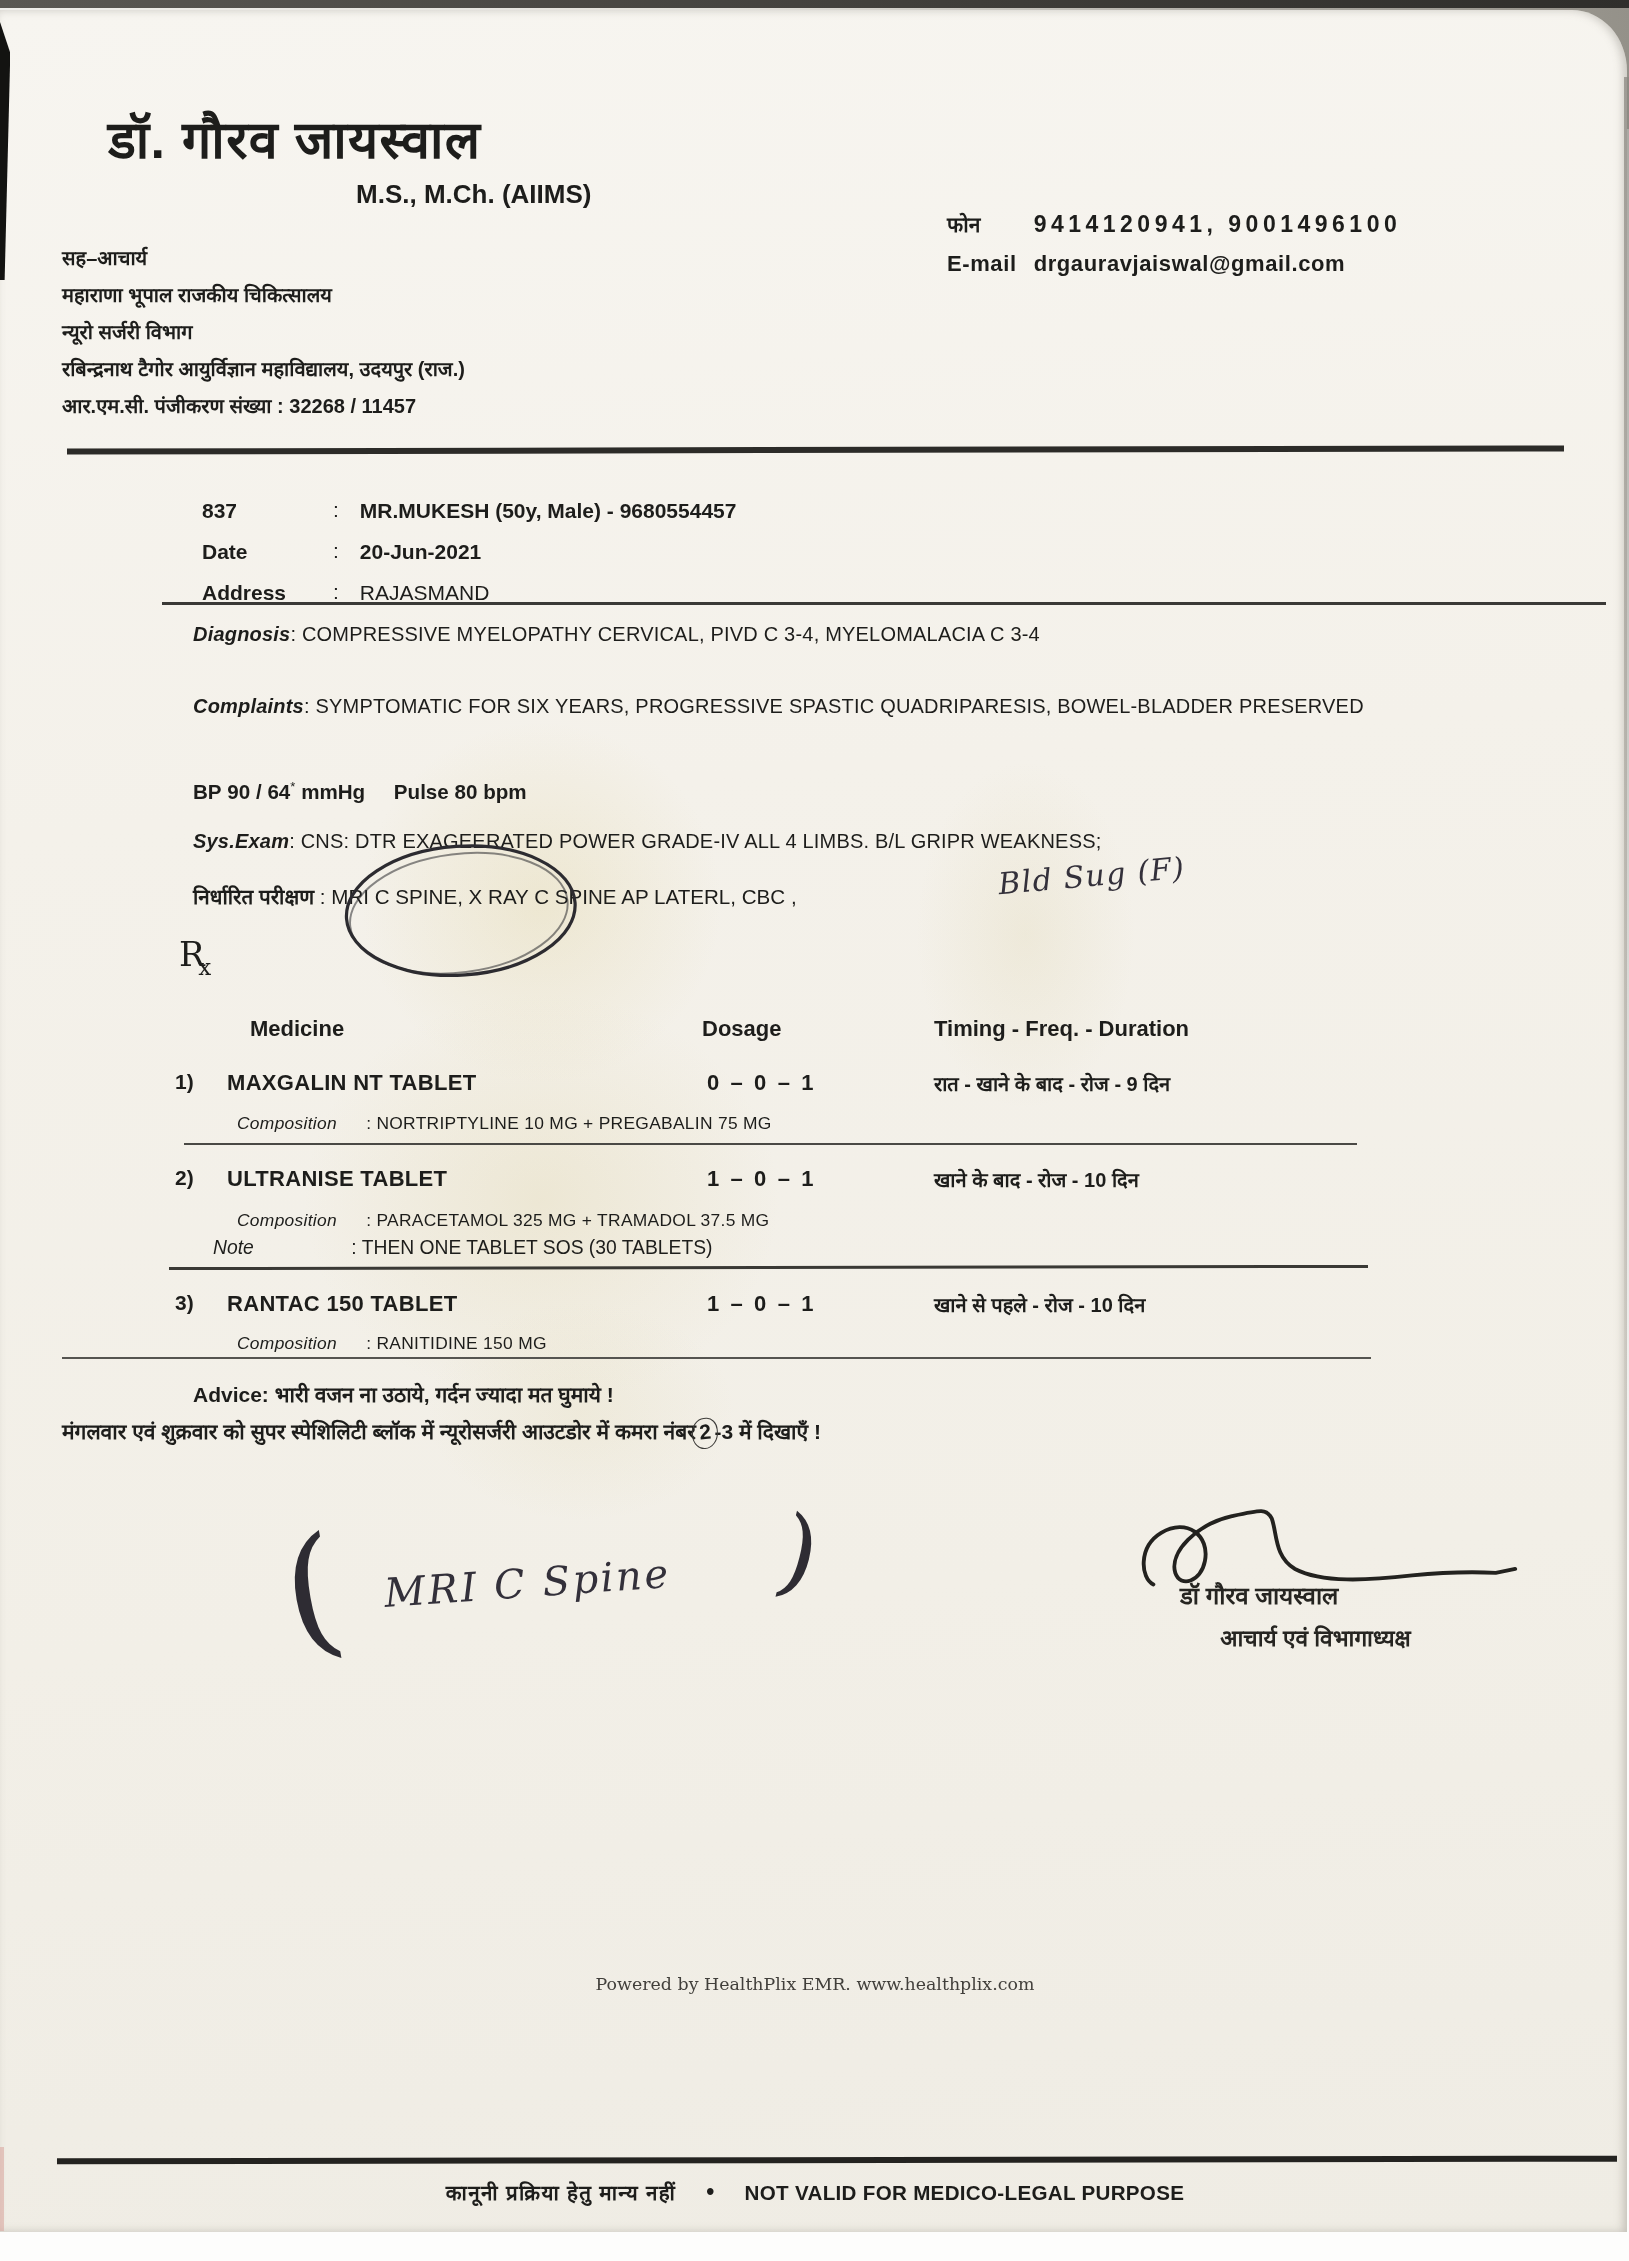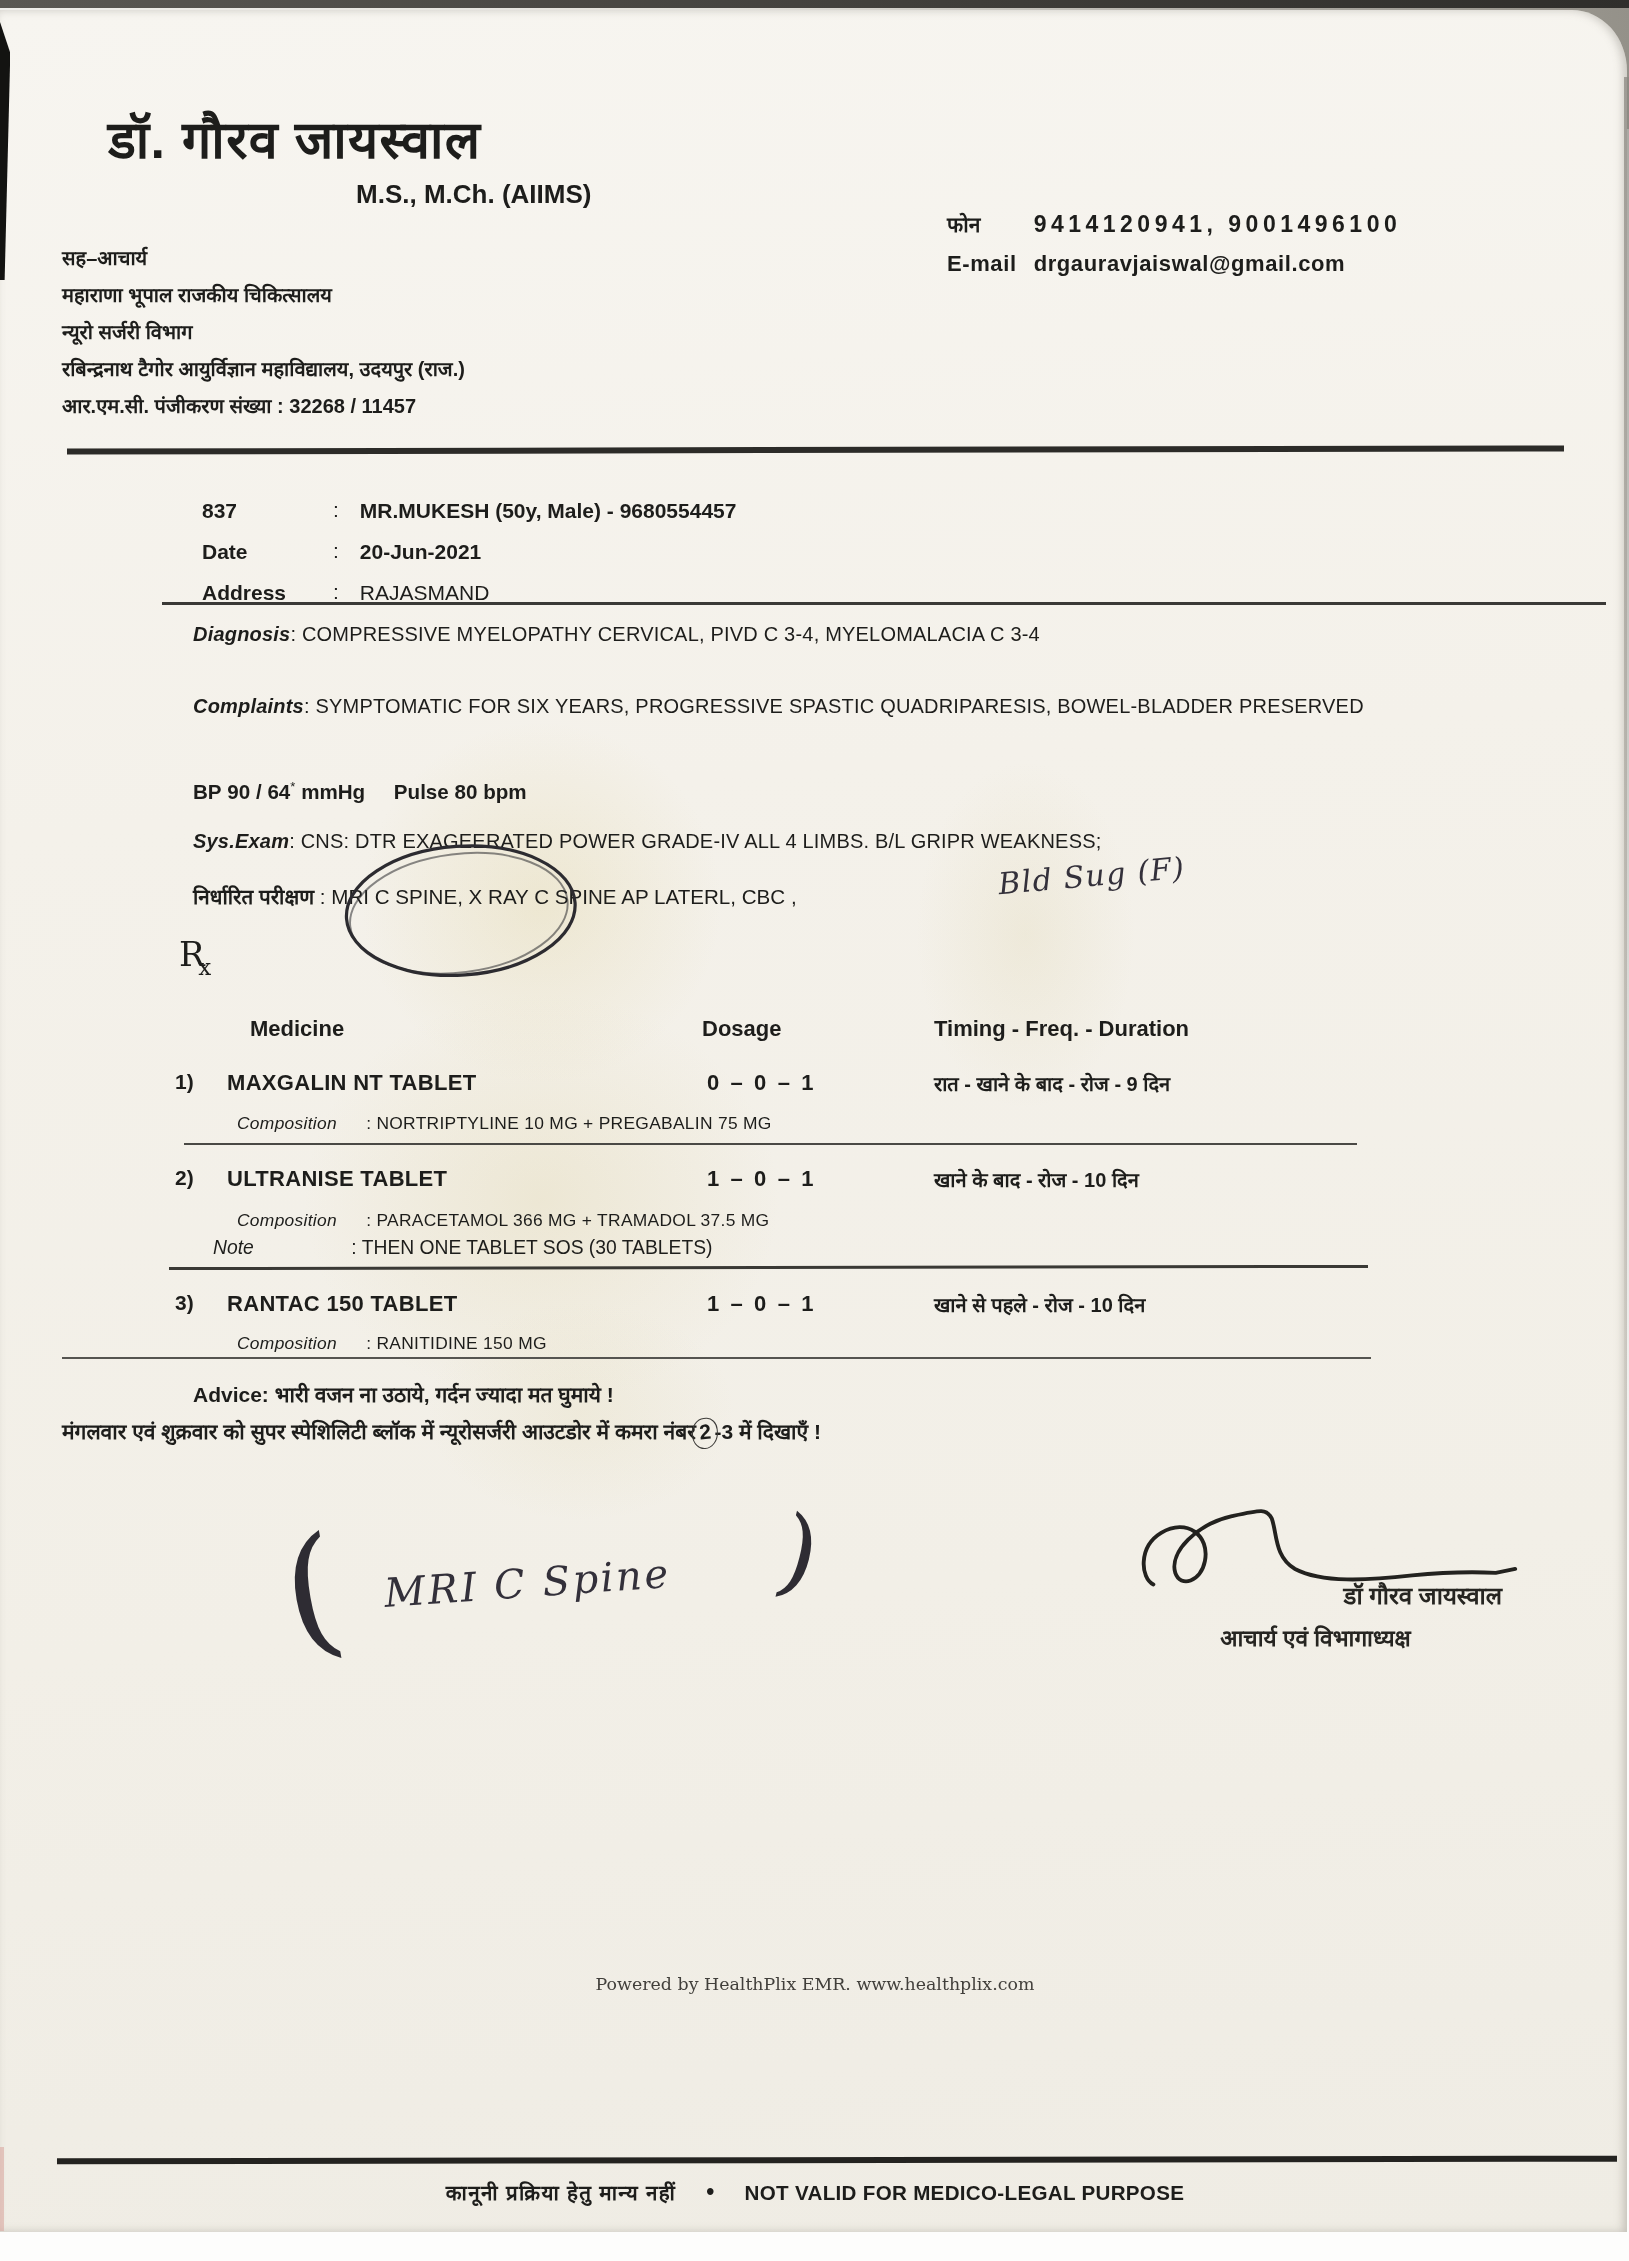--- a/index.html
+++ b/index.html
@@ -83,21 +83,21 @@
   .circ2{display:inline-block;border:1.9px solid #3c3b38;border-radius:55% 45% 60% 50%;
          padding:1.3px 6.4px 3.9px 6.4px;margin:0 -3.9px;transform:rotate(-5deg);}
   
   .hw-note{left:284px;top:1502px;width:567px;height:193px;}
   .hw-paren-l{position:absolute;left:0;top:6.4px;font-size:142px;font-family:"DejaVu Serif",serif;
          font-weight:300;color:#2e2c33;transform:rotate(-10deg);}
   .hw-text{position:absolute;left:100px;top:58px;font-size:40px;transform:rotate(-4deg);letter-spacing:2.6px;}
   .hw-paren-r{position:absolute;left:496px;top:-6.4px;font-size:97px;font-family:"DejaVu Serif",serif;
          color:#2e2c33;transform:rotate(14deg);}
   .sig-svg{left:1135px;top:1502px;}
-  .stamp1{left:1180px;top:1578px;width:322px;text-align:right;font-size:24px;font-weight:bold;color:#262521;}
+  .stamp1{left:1180px;top:1578px;width:322px;text-align:left;font-size:24px;font-weight:bold;color:#262521;}
   .stamp2{left:1135px;top:1622px;width:361px;text-align:center;font-size:22.6px;font-weight:bold;color:#262521;}
   
   .powered{left:0;top:1974px;width:1630px;text-align:center;
          font-family:"DejaVu Serif","Liberation Serif",serif;font-size:17.4px;color:#413f3b;}
   .rule-bot{left:57px;top:2157px;width:1560px;height:6.4px;background:#242320;transform:rotate(-0.1deg);}
   .legal{left:0;top:2178px;width:1630px;text-align:center;font-size:20.6px;font-weight:bold;letter-spacing:0.3px;}
   .legal .bullet{padding:0 30px;font-size:23px;}
   .legal .hin{letter-spacing:1.3px;}
 </style>
 </head>
@@ -215,21 +215,21 @@
     <span>: NORTRIPTYLINE 10 MG + PREGABALIN 75 MG</span>
   </div>
   <div class="abs sep sep1"></div>
 
   <div class="abs mnum r2">2)</div>
   <div class="abs mname r2">ULTRANISE TABLET</div>
   <div class="abs mdos r2">1 – 0 – 1</div>
   <div class="abs mtim r2">खाने के बाद - रोज - 10 दिन</div>
   <div class="abs comp c2">
     <span class="cl">Composition</span>
-    <span>: PARACETAMOL 366 MG + TRAMADOL 37.5 MG</span>
+    <span>: PARACETAMOL 325 MG + TRAMADOL 37.5 MG</span>
   </div>
   <div class="abs note">
     <span class="cl">Note</span>
     <span>: THEN ONE TABLET SOS (30 TABLETS)</span>
   </div>
   <div class="abs sep sep2"></div>
 
   <div class="abs mnum r3">3)</div>
   <div class="abs mname r3">RANTAC 150 TABLET</div>
   <div class="abs mdos r3">1 – 0 – 1</div>

